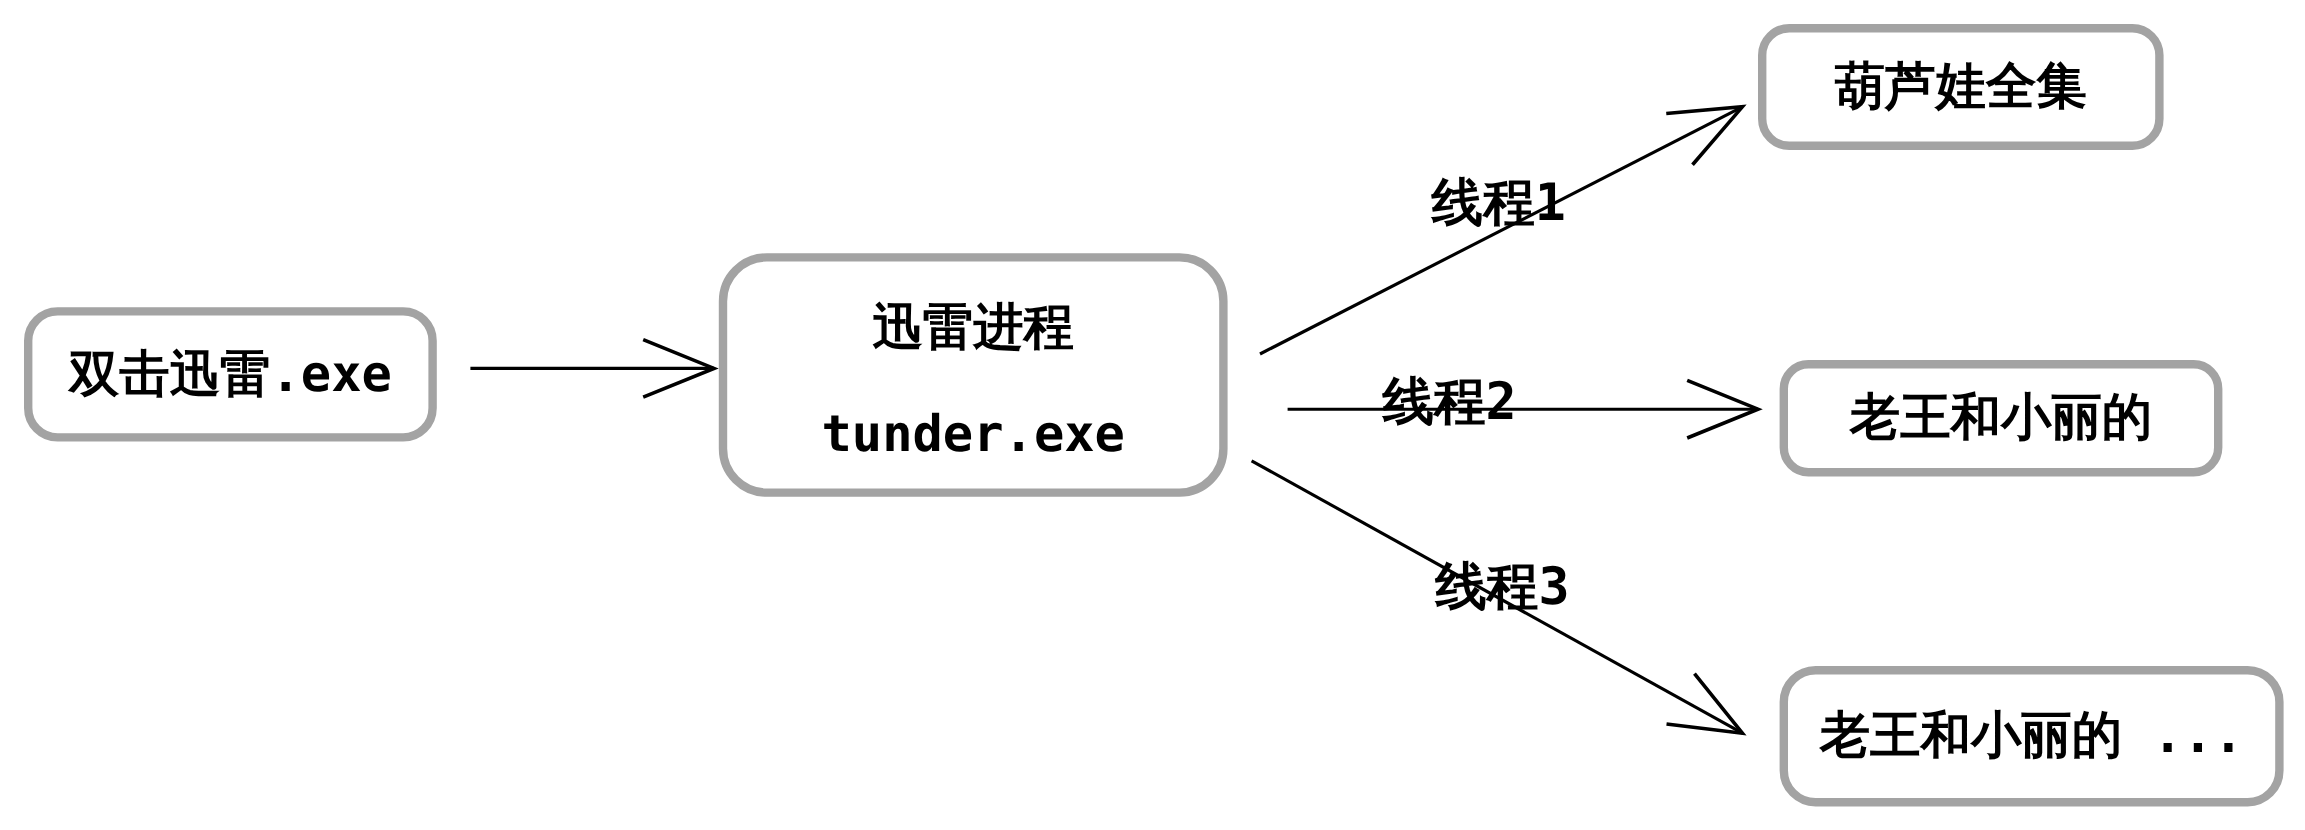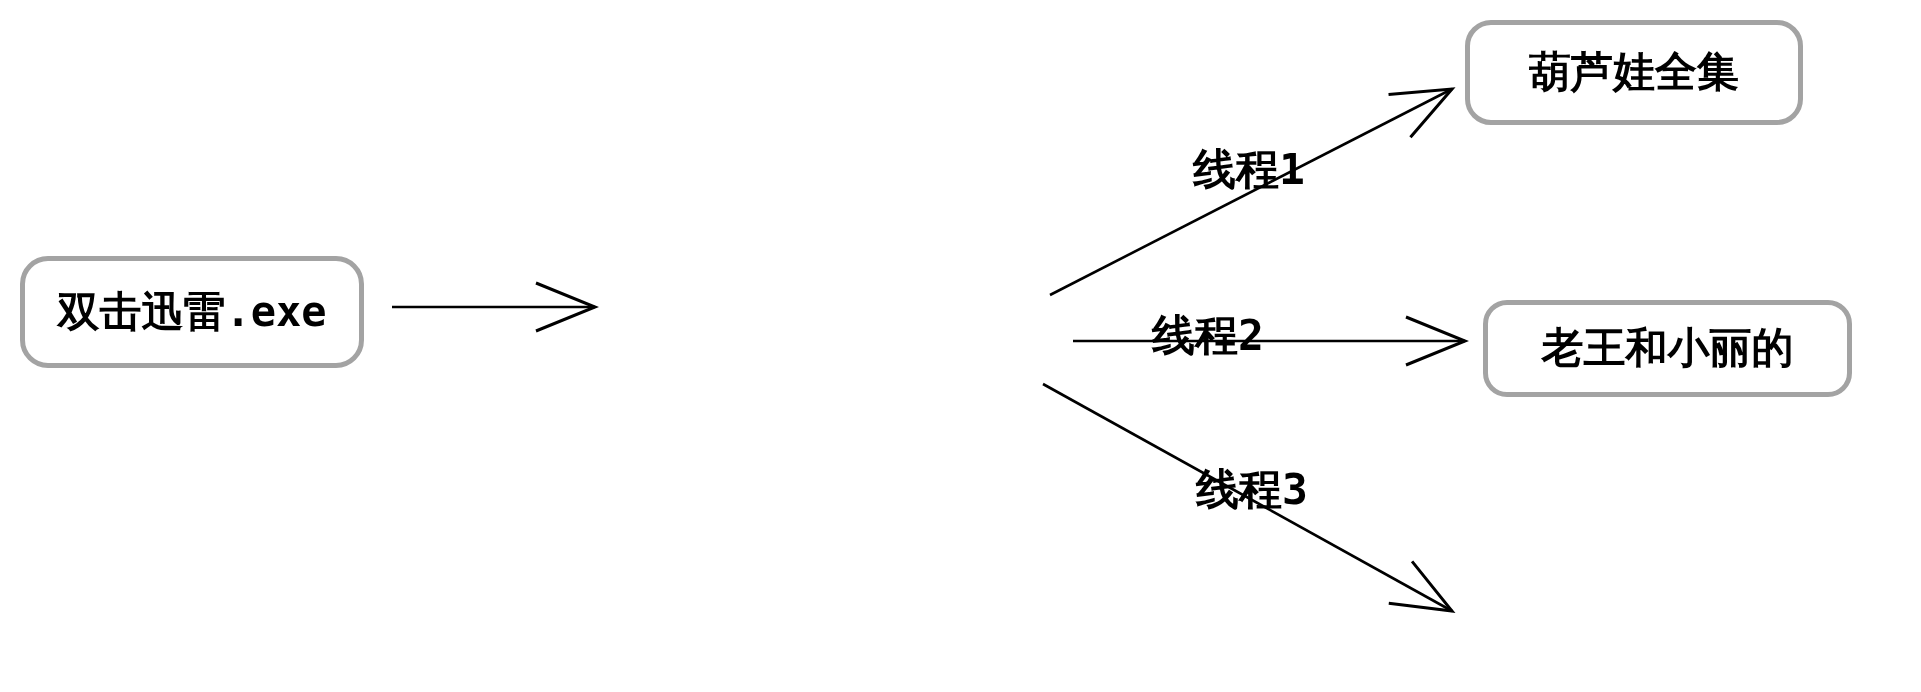--- a/index.html
+++ b/index.html
@@ -20,21 +20,21 @@
     position: absolute;
     left: 0;
     top: 0;
     width: 1921px;
     height: 692px;
   }
   .node {
     position: absolute;
     box-sizing: border-box;
     background: #ffffff;
-    border: 5px solid #a3a3a3;
+    border: 7px solid #a3a3a3;
     display: flex;
     align-items: center;
     justify-content: center;
     text-align: center;
     font-size: 42px;
     font-weight: 600;
     line-height: 1.1;
     white-space: nowrap;
   }
   #node-launcher {
@@ -90,29 +90,36 @@
     <line x1="392" y1="307" x2="595" y2="307" stroke="#000000" stroke-width="2.6" marker-end="url(#openArrow)"></line>
     <line x1="1050" y1="295" x2="1452" y2="89" stroke="#000000" stroke-width="2.6" marker-end="url(#openArrow)"></line>
     <line x1="1073" y1="341" x2="1465" y2="341" stroke="#000000" stroke-width="2.6" marker-end="url(#openArrow)"></line>
     <line x1="1043" y1="384" x2="1452" y2="611" stroke="#000000" stroke-width="2.6" marker-end="url(#openArrow)"></line>
   </svg>
 
   <div class="node" id="node-launcher">
     <span>双击迅雷.exe</span>
   </div>
 
+  <div class="node" id="node-process">
+    <span>迅雷进程</span>
+    <span>tunder.exe</span>
+  </div>
 
   <div class="node" id="node-result1">
     <span>葫芦娃全集</span>
   </div>
 
   <div class="node" id="node-result2">
     <span>老王和小丽的</span>
   </div>
 
+  <div class="node" id="node-result3">
+    <span>老王和小丽的 ...</span>
+  </div>
 
   <div class="edge-label" id="label-thread1">线程1</div>
 
   <div class="edge-label" id="label-thread2">线程2</div>
 
   <div class="edge-label" id="label-thread3">线程3</div>
 
 </div>
 
 </body></html>

